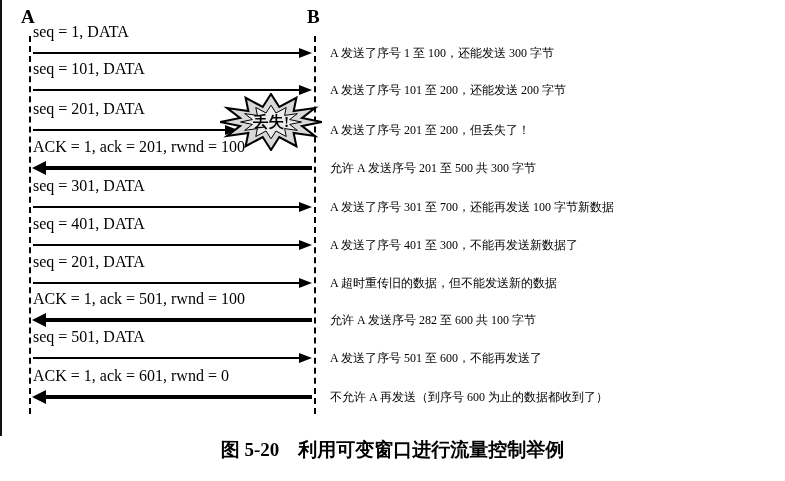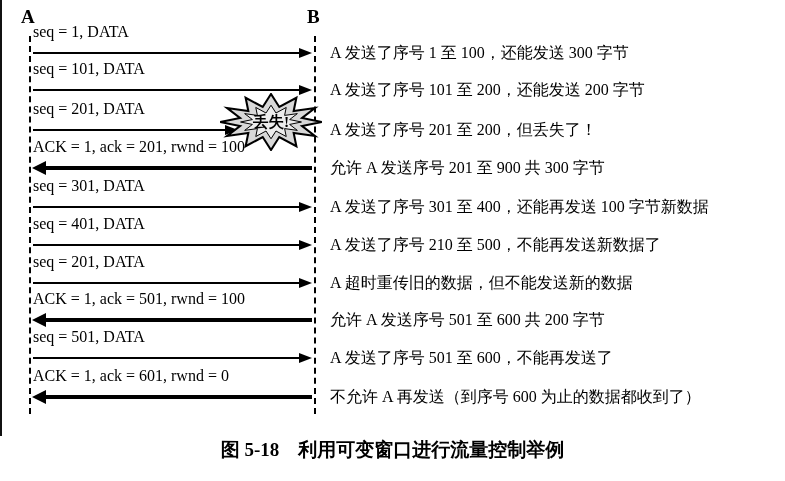--- a/index.html
+++ b/index.html
@@ -53,21 +53,21 @@
   .arrow.thick::after {
     content: ""; position: absolute; left: -14px; top: -5px;
     width: 0; height: 0;
     border-right: 14px solid #000;
     border-top: 7px solid transparent;
     border-bottom: 7px solid transparent;
   }
 
   .note {
     position: absolute; left: 330px; top: -11px;
-    font-size: 16px; line-height: 22px; white-space: nowrap;
+    font-size: 12px; line-height: 22px; white-space: nowrap;
   }
 
   .burst {
     position: absolute; left: 219px; top: 93px; width: 104px; height: 58px;
   }
   .burst svg { display: block; width: 104px; height: 58px; }
   .burst text {
     font-family: "Liberation Serif", "DejaVu Serif", serif;
     font-weight: bold;
   }
@@ -104,45 +104,45 @@
 
   <div class="row lost" style="top:130px">
     <span class="msg-label">seq = 201, DATA</span>
     <div class="arrow thin"></div>
     <span class="note">A 发送了序号 201 至 200，但丢失了！</span>
   </div>
 
   <div class="row" style="top:168px">
     <span class="msg-label">ACK = 1, ack = 201, rwnd = 100</span>
     <div class="arrow thick"></div>
-    <span class="note">允许 A 发送序号 201 至 900 共 300 字节</span>
+    <span class="note">允许 A 发送序号 201 至 500 共 300 字节</span>
   </div>
 
   <div class="row" style="top:207px">
     <span class="msg-label">seq = 301, DATA</span>
     <div class="arrow thin"></div>
-    <span class="note">A 发送了序号 301 至 400，还能再发送 100 字节新数据</span>
+    <span class="note">A 发送了序号 301 至 700，还能再发送 100 字节新数据</span>
   </div>
 
   <div class="row" style="top:245px">
     <span class="msg-label">seq = 401, DATA</span>
     <div class="arrow thin"></div>
-    <span class="note">A 发送了序号 210 至 500，不能再发送新数据了</span>
+    <span class="note">A 发送了序号 401 至 300，不能再发送新数据了</span>
   </div>
 
   <div class="row" style="top:283px">
     <span class="msg-label">seq = 201, DATA</span>
     <div class="arrow thin"></div>
     <span class="note">A 超时重传旧的数据，但不能发送新的数据</span>
   </div>
 
   <div class="row" style="top:320px">
     <span class="msg-label">ACK = 1, ack = 501, rwnd = 100</span>
     <div class="arrow thick"></div>
-    <span class="note">允许 A 发送序号 501 至 600 共 200 字节</span>
+    <span class="note">允许 A 发送序号 282 至 600 共 100 字节</span>
   </div>
 
   <div class="row" style="top:358px">
     <span class="msg-label">seq = 501, DATA</span>
     <div class="arrow thin"></div>
     <span class="note">A 发送了序号 501 至 600，不能再发送了</span>
   </div>
 
   <div class="row" style="top:397px">
     <span class="msg-label">ACK = 1, ack = 601, rwnd = 0</span>
@@ -151,15 +151,15 @@
   </div>
 
   <div class="burst">
     <svg viewBox="0 0 100 56" xmlns="http://www.w3.org/2000/svg">
       <polygon points="99,28 80,31.9 92.4,41.5 71.9,38.6 74.5,51.4 58,42.5 50,55 42,42.5 25.5,51.4 28.1,38.6 7.6,41.5 20.1,31.9 1,28 20.1,24.1 7.6,14.5 28.1,17.4 25.5,4.6 42,13.5 50,1 58,13.5 74.5,4.6 71.9,17.4 92.4,14.5 80,24.1" fill="#d8d8d8" stroke="#000" stroke-width="2" stroke-linejoin="miter"></polygon>
       <polygon points="99,28 80,31.9 92.4,41.5 71.9,38.6 74.5,51.4 58,42.5 50,55 42,42.5 25.5,51.4 28.1,38.6 7.6,41.5 20.1,31.9 1,28 20.1,24.1 7.6,14.5 28.1,17.4 25.5,4.6 42,13.5 50,1 58,13.5 74.5,4.6 71.9,17.4 92.4,14.5 80,24.1" transform="translate(20 11.2) scale(0.6)" fill="#ececec" stroke="#000" stroke-width="1.6"></polygon>
       <text x="50" y="33" text-anchor="middle" font-size="15">丢失!</text>
     </svg>
   </div>
 
-  <div class="caption">图 5-18　利用可变窗口进行流量控制举例</div>
+  <div class="caption">图 5-20　利用可变窗口进行流量控制举例</div>
 
 </div>
 
 </body></html>

